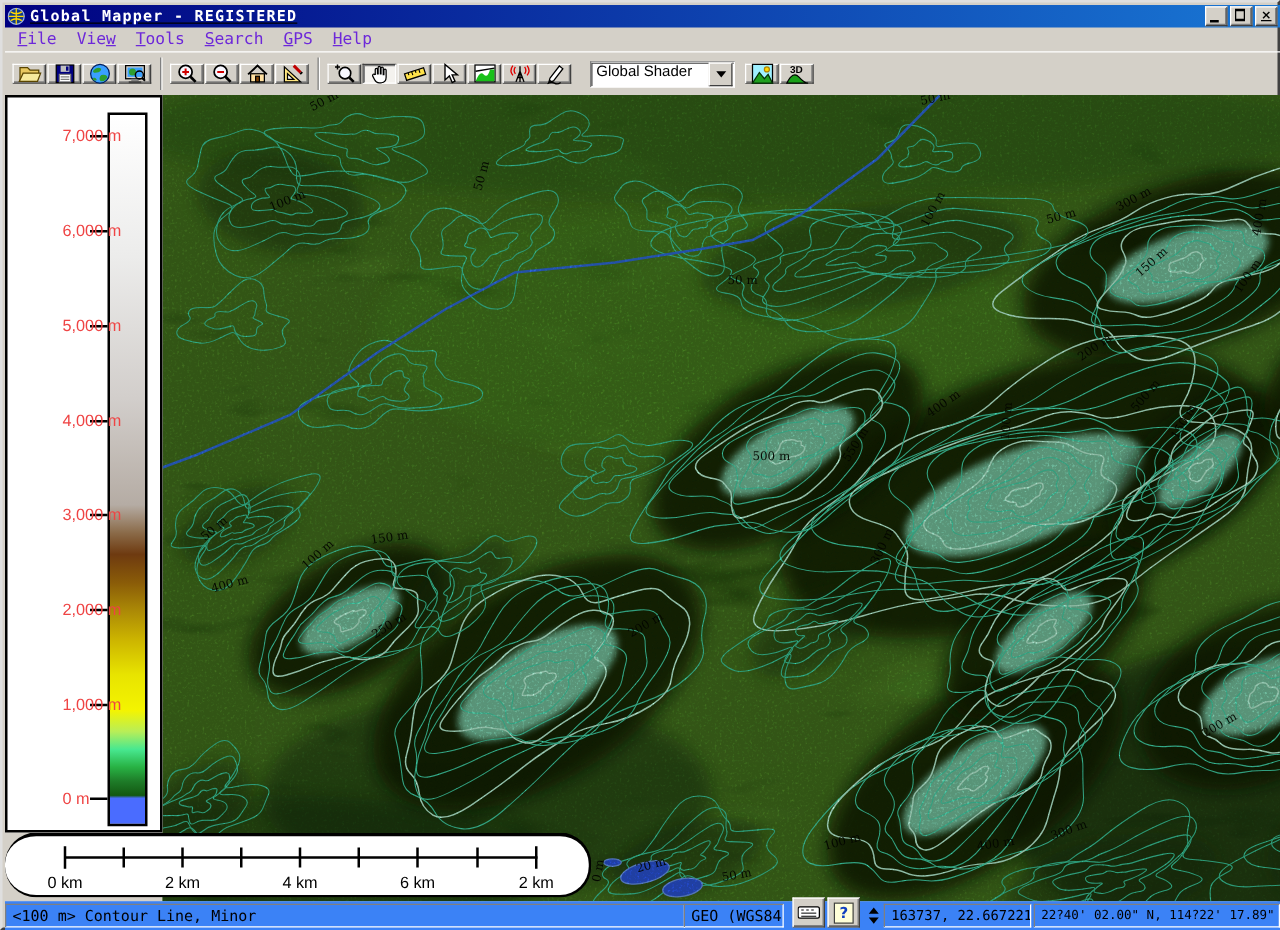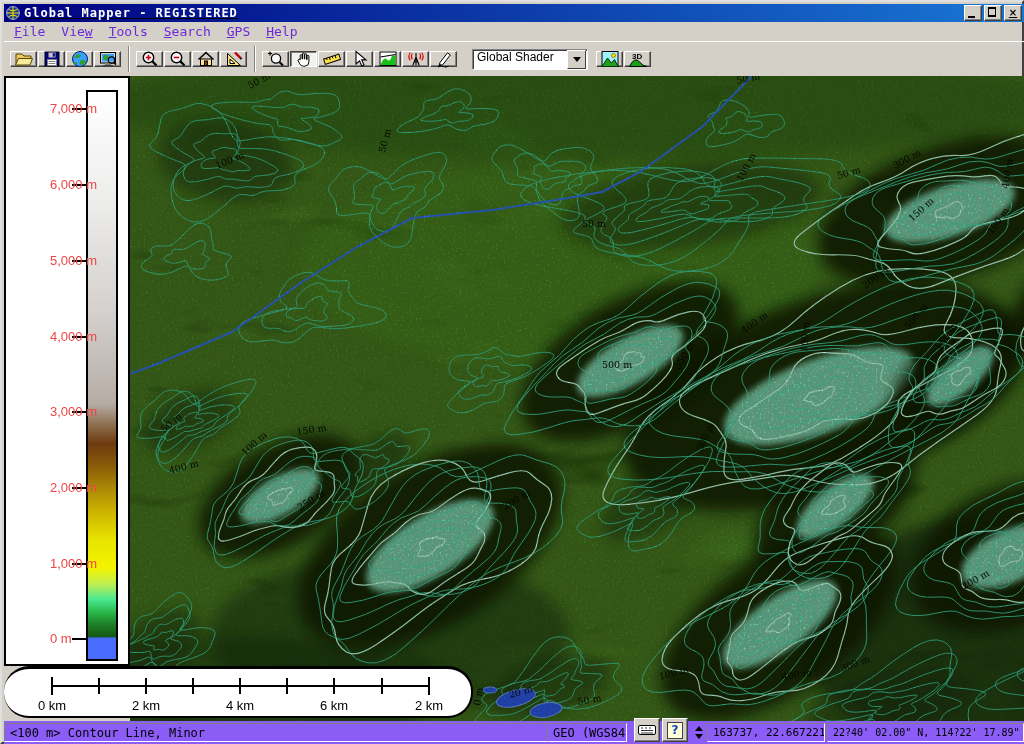--- a/index.html
+++ b/index.html
@@ -38,21 +38,21 @@
     background:linear-gradient(to bottom,#ffffff 0%,#ececeb 20%,#d2cecb 40%,#b5aca4 55%,#8a6a48 59%,#6e3a10 62%,#8a5c08 66%,#ac8a06 70%,#ccb400 74%,#e8e400 79%,#f4f400 84%,#b8ee58 87%,#48e890 89.5%,#28b244 92%,#1e7c28 94%,#135812 96%,#4a6cff 96.4%,#4a6cff 100%);}
   .ltick{position:absolute;left:66px;width:14px;height:2px;background:#000;}
   .llabel{position:absolute;left:0;width:62px;text-align:left;font:13px "Liberation Sans",sans-serif;color:#ef4444;margin-left:44px;}
 
   .scalebar{position:absolute;left:2px;top:664px;width:469px;height:52px;background:#fff;border-top:3px solid #000;border-right:2px solid #000;border-bottom:2px solid #000;box-sizing:border-box;z-index:5;border-radius:25px;}
   .sline{position:absolute;left:48px;top:16px;width:378px;height:2px;background:#000;}
   .stick{position:absolute;top:9px;width:2px;height:16px;background:#000;}
   .slabel{position:absolute;top:29px;width:60px;margin-left:-30px;text-align:center;font:13px "Liberation Sans",sans-serif;color:#000;}
 
   
-  .statusbar{position:absolute;left:2px;top:719px;width:1020px;height:23px;background:#8b5cf6;z-index:8;}
+  .statusbar{position:absolute;left:2px;top:719px;width:1020px;height:23px;background:#3b82f6;z-index:8;}
   .spanel{position:absolute;top:2px;height:19px;border:1px solid;border-color:#808080 #fff #fff #808080;display:flex;align-items:center;font:12px "DejaVu Sans Mono",monospace;color:#000;padding:0 5px;white-space:nowrap;overflow:hidden;box-sizing:border-box;}
   .sbtn{position:absolute;width:24px;height:22px;background:#d4d0c8;border:1px solid;border-color:#fff #404040 #404040 #fff;box-shadow:inset -1px -1px #808080;display:flex;align-items:center;justify-content:center;z-index:9;}
   .spin{position:absolute;left:688px;top:3px;width:13px;height:17px;display:flex;flex-direction:column;align-items:center;justify-content:space-between;padding:2px 0;box-sizing:border-box;}
   .tri-up{width:0;height:0;border-left:4px solid transparent;border-right:4px solid transparent;border-bottom:5px solid #000;}
   .tri-dn{width:0;height:0;border-left:4px solid transparent;border-right:4px solid transparent;border-top:5px solid #000;}
   .help-q{font:bold 12px "DejaVu Sans",sans-serif;color:#1040c0;background:#ffffd8;border:1px solid #404040;width:14px;height:15px;display:flex;align-items:center;justify-content:center;}
 </style>
 </head>
 <body>
 

